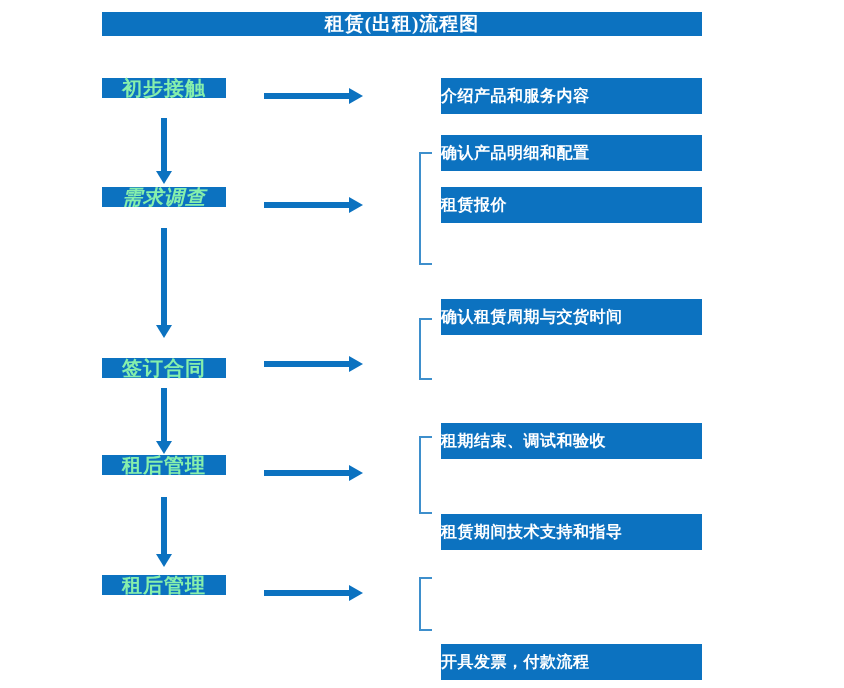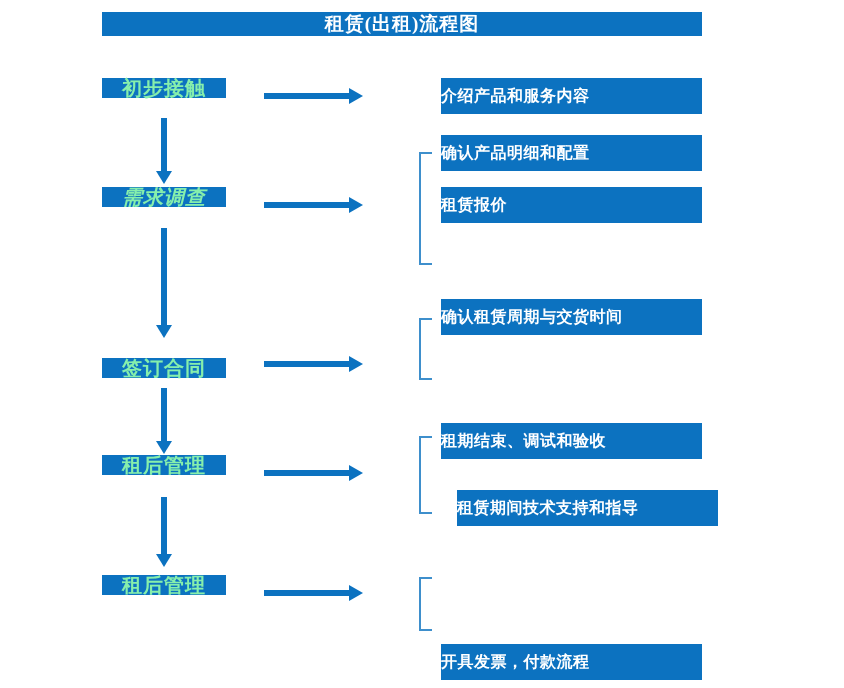--- a/index.html
+++ b/index.html
@@ -199,21 +199,21 @@
 
   <div class="v-arrow" style="top:497px; height:70px;">
     <div class="shaft" style="height:57px;"></div>
     <div class="head" style="top:57px;"></div>
   </div>
 
   <div class="bracket" style="top:436px; height:78px;"></div>
 
   <div class="detail-box" style="top:423px;">租期结束、调试和验收</div>
 
-  <div class="detail-box" style="top:490px;margin-left:16px;">租赁期间技术支持和指导</div>
+  <div class="detail-box" style="top:514px;">租赁期间技术支持和指导</div>
 
   <div class="stage-box" style="top:575px;">租后管理</div>
 
   <div class="h-arrow" style="top:585px;">
     <div class="shaft"></div>
     <div class="head"></div>
   </div>
 
   <div class="bracket" style="top:577px; height:54px;"></div>
 

